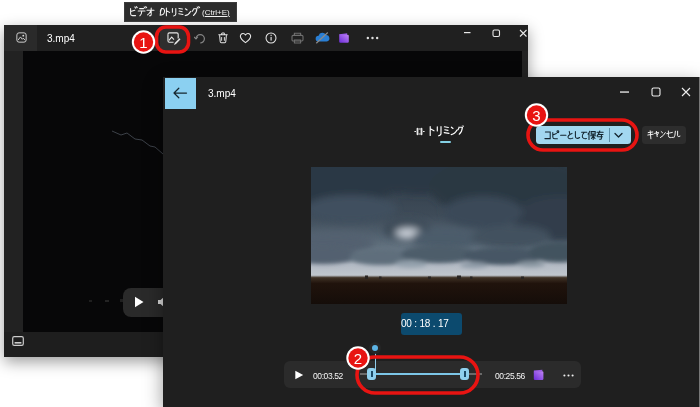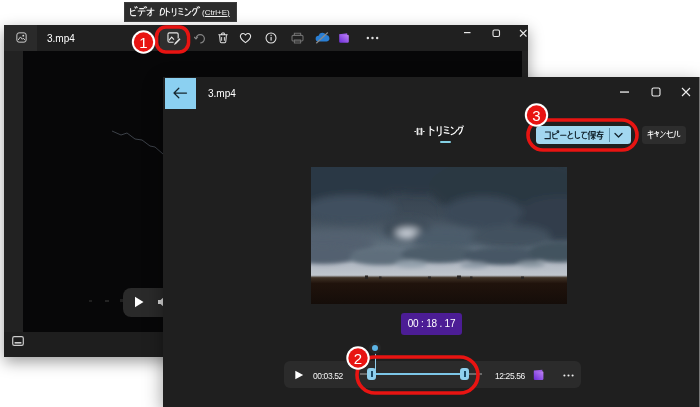--- a/index.html
+++ b/index.html
@@ -230,42 +230,42 @@
     <g fill="#2a2522">
       <rect x="54" y="108.5" width="3" height="3.5"></rect>
       <rect x="68" y="109.5" width="2.5" height="2.5"></rect>
       <rect x="146" y="108.5" width="4" height="3.5"></rect>
       <rect x="159" y="109.5" width="2.5" height="2.5"></rect>
       <rect x="117" y="109.5" width="3" height="2.5"></rect>
       <rect x="210" y="109.5" width="3" height="2.5"></rect>
     </g>
   </svg>
 
-  <div class="abs" style="left:238px;top:236px;width:61px;height:22px;background:#4c1d95;border-radius:3px;color:#ffffff;font-size:10px;text-align:center;line-height:22px;letter-spacing:-0.2px;">00&nbsp;:&nbsp;18&nbsp;.&nbsp;17</div>
+  <div class="abs" style="left:238px;top:236px;width:61px;height:22px;background:#0c4a6e;border-radius:3px;color:#ffffff;font-size:10px;line-height:22px;letter-spacing:-0.2px;">00&nbsp;:&nbsp;18&nbsp;.&nbsp;17</div>
 
   <div class="abs" style="left:121px;top:284px;width:297px;height:27px;background:#2b2b2b;border-radius:6px;"></div>
 
   <svg class="abs" style="left:131px;top:292.5px" width="10" height="10" viewBox="0 0 10 10">
     <path d="M1.3 0.7 L9.2 5 L1.3 9.3 Z" fill="#ffffff"></path>
   </svg>
   <div class="abs" style="left:150px;top:293.5px;color:#f5f5f5;font-size:8.5px;letter-spacing:-0.4px;">00:03.52</div>
 
   <div class="abs" style="left:197px;top:296px;width:122px;height:1.8px;background:#6a6a6a;"></div>
   <div class="abs" style="left:208px;top:295.6px;width:94px;height:2.4px;background:#7cc6e8;"></div>
 
   <div class="abs" style="left:211.8px;top:273px;width:1.6px;height:20px;background:#8fccea;"></div>
   <div class="abs" style="left:206px;top:265px;width:12px;height:12px;border-radius:6px;background:#262626;"></div>
   <div class="abs" style="left:209px;top:268px;width:6px;height:6px;border-radius:3px;background:#5cb3e4;"></div>
 
   <div class="abs" style="left:204px;top:290.5px;width:9px;height:12.5px;background:#8fd0ee;border-radius:3px;"></div>
   <div class="abs" style="left:207.5px;top:293.5px;width:2px;height:6.5px;background:#1c4a66;"></div>
   <div class="abs" style="left:297px;top:290.5px;width:9px;height:12.5px;background:#8fd0ee;border-radius:3px;"></div>
   <div class="abs" style="left:300.5px;top:293.5px;width:2px;height:6.5px;background:#1c4a66;"></div>
 
-  <div class="abs" style="left:332px;top:293.5px;color:#f5f5f5;font-size:8.5px;letter-spacing:-0.4px;">12:25.56</div>
+  <div class="abs" style="left:332px;top:293.5px;color:#f5f5f5;font-size:8.5px;letter-spacing:-0.4px;">00:25.56</div>
 
   <svg class="abs" style="left:370px;top:292px" width="11" height="12" viewBox="0 0 11 12">
     <defs>
         <linearGradient id="pg2" x1="0" y1="1" x2="1" y2="0">
       <stop offset="0" stop-color="#6b2bd8"></stop>
           <stop offset="1" stop-color="#c084f5"></stop>
     </linearGradient>
       </defs>
     <path d="M0.8 1.6 l8.6 -0.9 l-0.2 1.8 l-8.4 0.7 z" fill="#9a5ae8"></path>
     <rect x="0.8" y="2.3" width="9.6" height="8.6" rx="1.2" fill="url(#pg2)"></rect>

